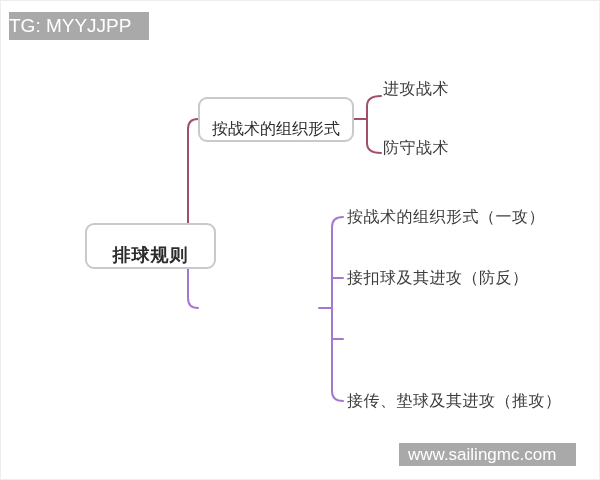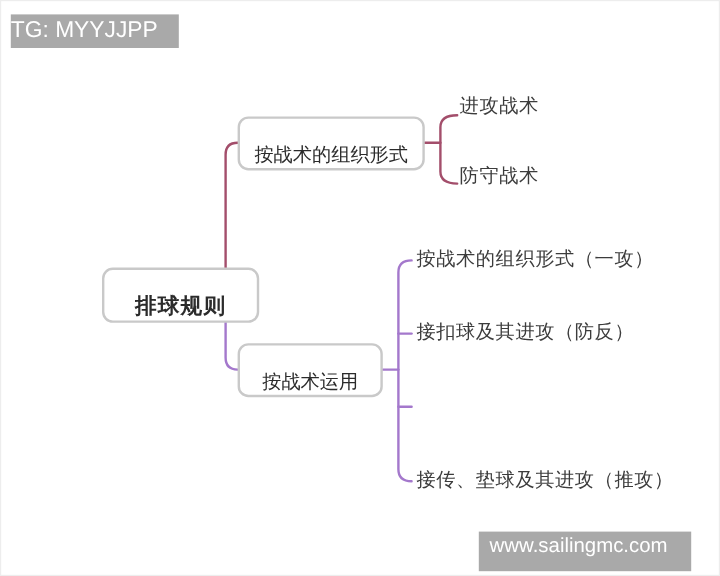--- a/index.html
+++ b/index.html
@@ -26,21 +26,21 @@
   .leaf.b1-2{left:382px;top:136px;}
   .leaf.b2-1{left:346px;top:205px;}
   .leaf.b2-2{left:346px;top:266px;}
   .leaf.b2-3{left:346px;top:327px;}
   .leaf.b2-4{left:346px;top:389px;}
   .watermark{
     position:absolute;color:#ffffff;background:#a9a9a9;box-sizing:border-box;
     white-space:nowrap;overflow:hidden;
   }
   .watermark.top{left:8px;top:11px;width:140px;height:28px;line-height:28px;font-size:19px;}
-  .watermark.bottom{left:398px;top:442px;width:177px;height:33px;line-height:23px;padding-left:9px;font-size:17px;}
+  .watermark.bottom{left:398px;top:442px;width:177px;height:23px;line-height:23px;padding-left:9px;font-size:17px;}
 </style>
 </head>
 <body>
 
 <div class="canvas">
 
   <svg class="connectors" viewBox="0 0 600 480">
     <path d="M171 245 H187 V128 Q187 118 197 118" stroke="#a34e6b"></path>
     <path d="M171 245 H187 V297 Q187 307 197 307" stroke="#a478cc"></path>
     <path d="M353 118 H366" stroke="#a34e6b"></path>
@@ -52,23 +52,20 @@
   </svg>
 
   <div class="node root">
     <span>排球规则</span>
   </div>
 
   <div class="node branch1">
     <span>按战术的组织形式</span>
   </div>
 
-  <div class="node branch2">
-    <span>按战术运用</span>
-  </div>
 
   <div class="leaf b1-1">进攻战术</div>
   <div class="leaf b1-2">防守战术</div>
 
   <div class="leaf b2-1">按战术的组织形式（一攻）</div>
   <div class="leaf b2-2">接扣球及其进攻（防反）</div>
   <div class="leaf b2-4">接传、垫球及其进攻（推攻）</div>
 
   <div class="watermark top">TG: MYYJJPP</div>
   <div class="watermark bottom">www.sailingmc.com</div>

